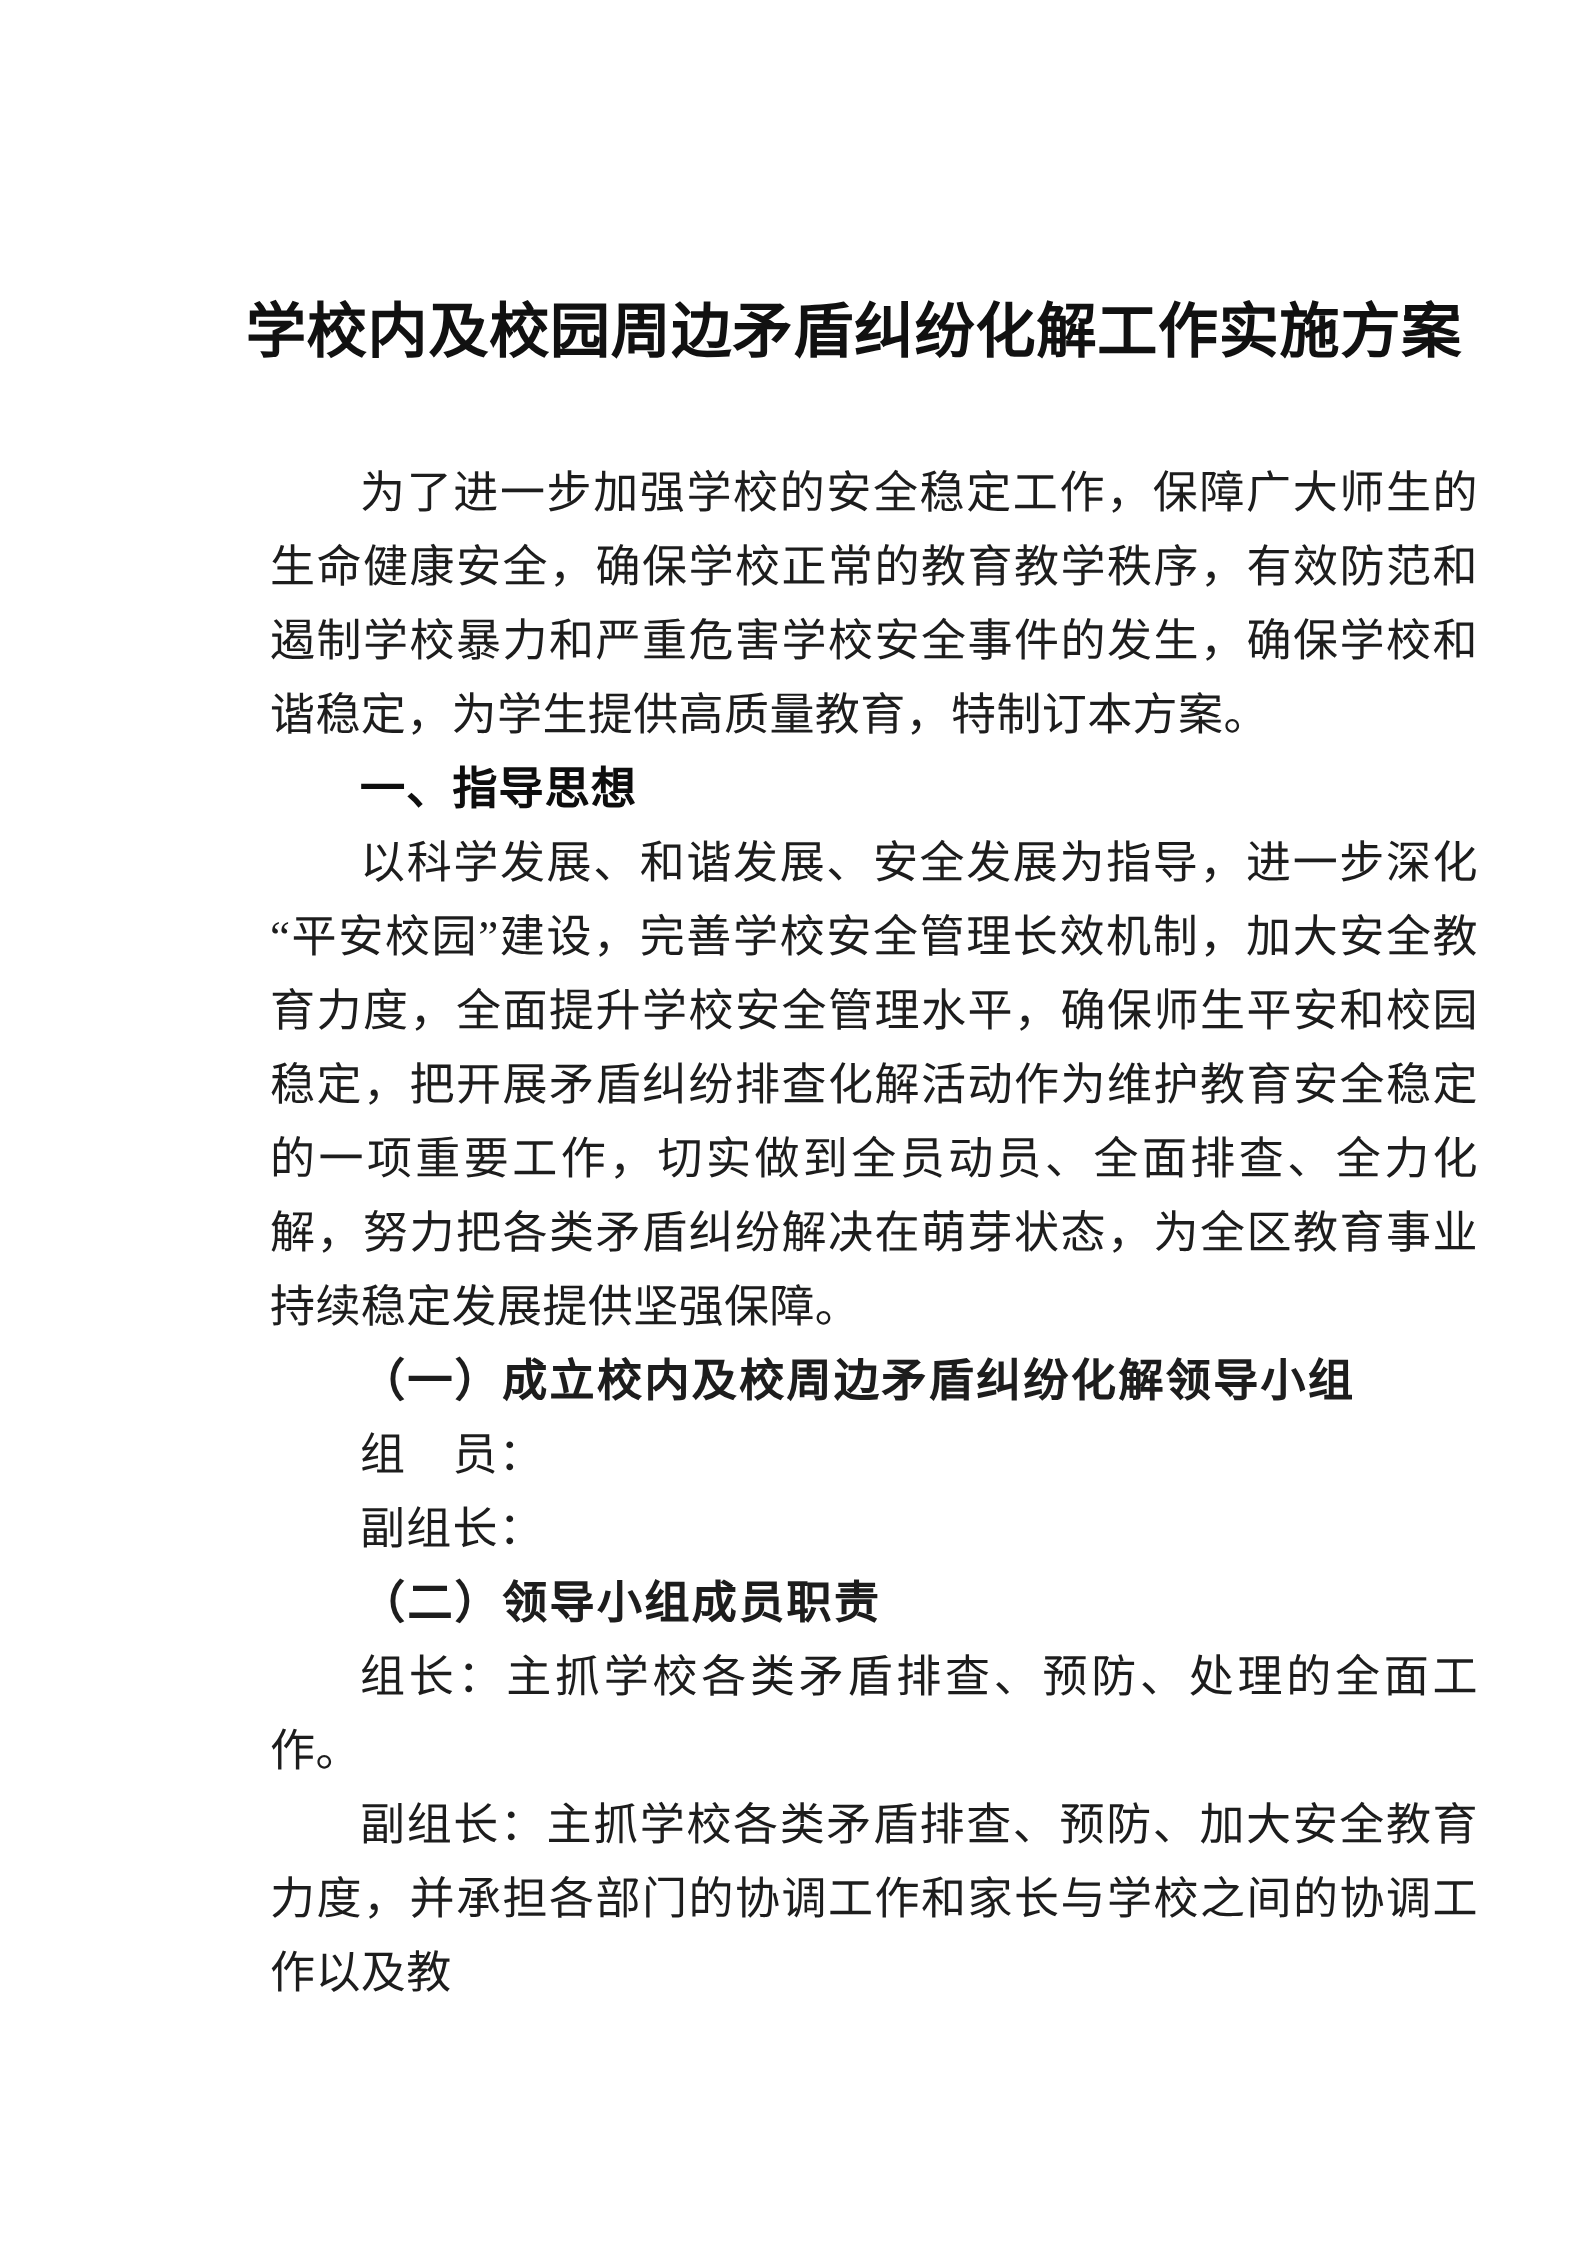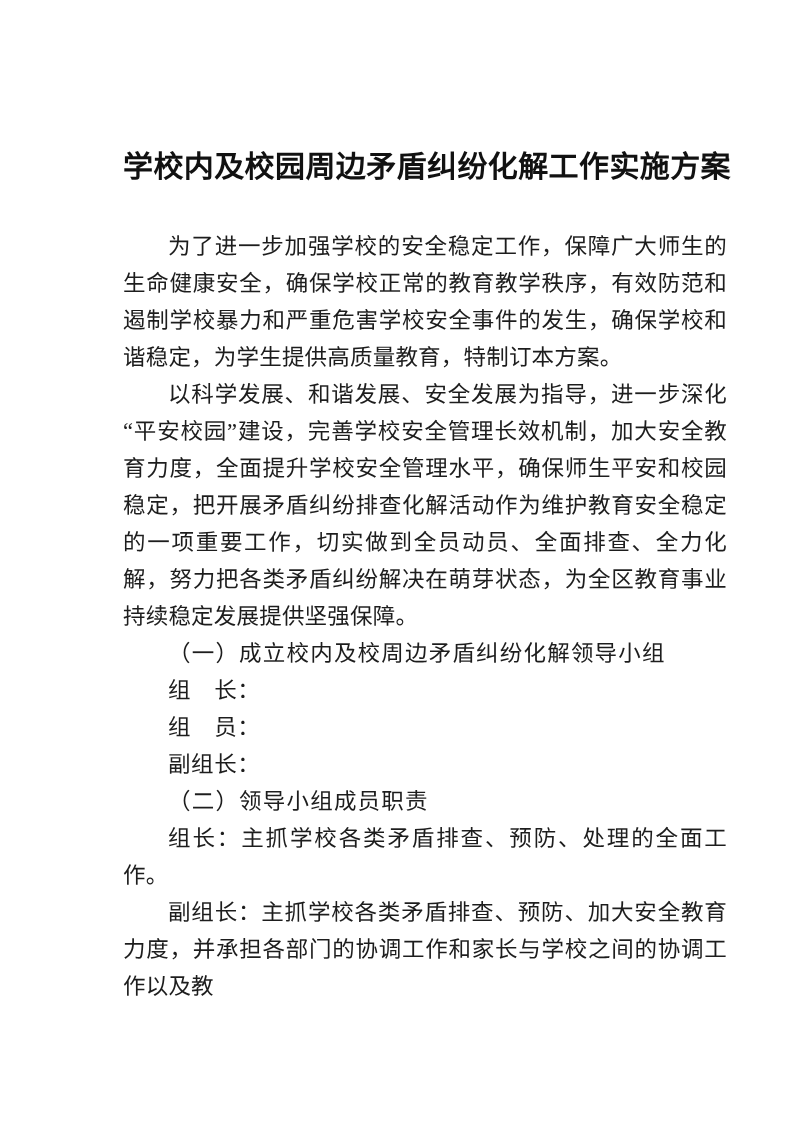--- a/index.html
+++ b/index.html
@@ -42,21 +42,21 @@
     position: absolute;
     left: 0;
     top: 148px;
     width: 604px;
     white-space: nowrap;
   }
 
   
   .body-block {
     position: absolute;
-    left: 0;
+    left: 12px;
     top: 228px;
     width: 604px;
   }
 
   p.para,
   p.heading,
   p.subheading,
   p.roster {
     margin: 0;
     padding: 0;
@@ -76,48 +76,48 @@
   p.heading {
     font-family: "Liberation Sans", "DejaVu Sans", sans-serif;
     font-weight: bold;
     text-indent: 2em;
     letter-spacing: 0.6px;
     color: #0e0e0e;
   }
 
   p.subheading {
     text-indent: 2em;
-    font-weight: normal;
+    font-weight: bold;
     letter-spacing: 1.2px;
   }
 
   p.roster {
     text-indent: 2em;
     letter-spacing: 0.6px;
   }
 </style>
 </head>
 <body>
 
 <div class="page">
   <div class="content">
 
     <h1 class="doc-title">学校内及校园周边矛盾纠纷化解工作实施方案</h1>
 
     <div class="body-block">
 
       <p class="para">为了进一步加强学校的安全稳定工作，保障广大师生的生命健康安全，确保学校正常的教育教学秩序，有效防范和遏制学校暴力和严重危害学校安全事件的发生，确保学校和谐稳定，为学生提供高质量教育，特制订本方案。</p>
 
+      <p class="heading">一、指导思想</p>
 
       <p class="para">以科学发展、和谐发展、安全发展为指导，进一步深化“平安校园”建设，完善学校安全管理长效机制，加大安全教育力度，全面提升学校安全管理水平，确保师生平安和校园稳定，把开展矛盾纠纷排查化解活动作为维护教育安全稳定的一项重要工作，切实做到全员动员、全面排查、全力化解，努力把各类矛盾纠纷解决在萌芽状态，为全区教育事业持续稳定发展提供坚强保障。</p>
 
 
       <p class="subheading">（一）成立校内及校周边矛盾纠纷化解领导小组</p>
 
-      <p class="roster">组　长：</p>
 
       <p class="roster">组　员：</p>
 
       <p class="roster">副组长：</p>
 
       <p class="subheading">（二）领导小组成员职责</p>
 
       <p class="para">组长：主抓学校各类矛盾排查、预防、处理的全面工作。</p>
 
       <p class="para">副组长：主抓学校各类矛盾排查、预防、加大安全教育力度，并承担各部门的协调工作和家长与学校之间的协调工作以及教</p>

